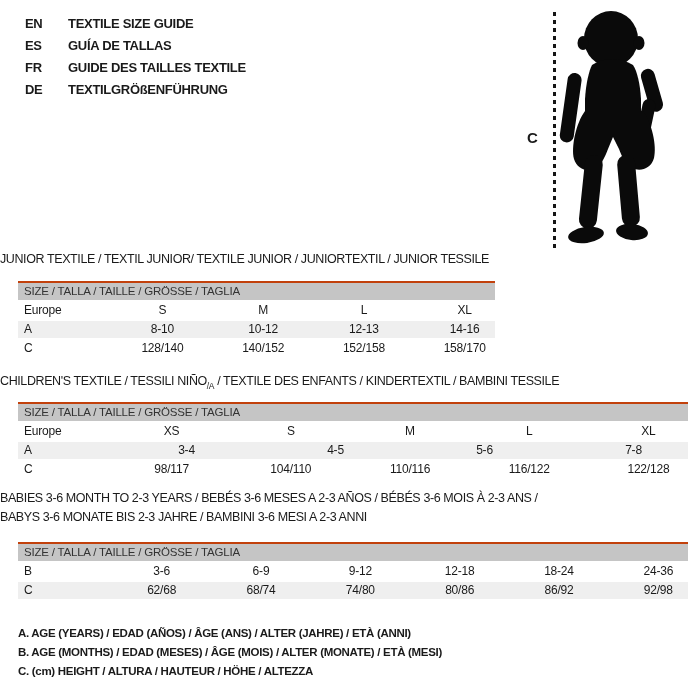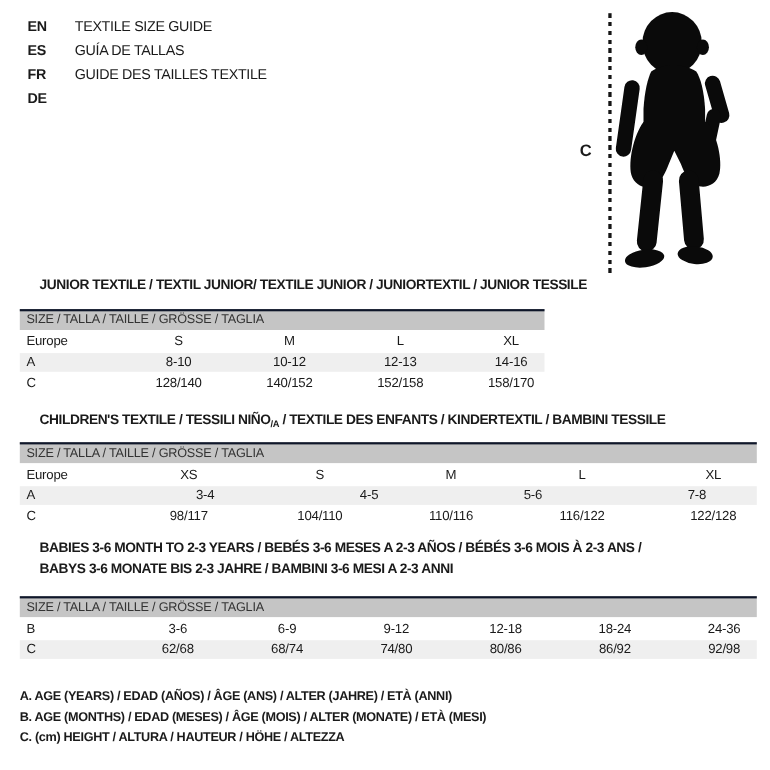--- a/index.html
+++ b/index.html
@@ -4,32 +4,32 @@
 <style>
   html,body{margin:0;padding:0;background:#fff;}
   .canvas{
     position:relative;width:700px;height:700px;background:#ffffff;overflow:hidden;
     font-family:"Liberation Sans","DejaVu Sans",sans-serif;color:#1a1a1a;
   }
   
   .lang-list{position:absolute;left:25px;top:13px;}
   .lang-row{display:flex;height:22px;line-height:22px;}
   .lang-code{width:43px;font-weight:bold;font-size:13px;letter-spacing:-0.3px;}
-  .lang-label{font-weight:normal;font-size:13px;letter-spacing:-0.3px;white-space:nowrap;}
+  .lang-label{font-weight:bold;font-size:13px;letter-spacing:-0.3px;white-space:nowrap;}
   
   .dash-line{position:absolute;left:553px;top:12px;width:3px;height:238px;
     background:repeating-linear-gradient(to bottom,#151515 0 4px,transparent 4px 8px);}
   .measure-label{position:absolute;left:527px;top:129px;font-size:15px;font-weight:bold;}
   .silhouette{position:absolute;left:559px;top:7px;}
   
-  .tbl-title{position:absolute;left:36px;font-size:12.5px;font-weight:bold;
+  .tbl-title{position:absolute;left:0;font-size:12.5px;font-weight:normal;
     letter-spacing:-0.4px;line-height:19px;white-space:nowrap;}
   .tbl-title sub{font-size:8.5px;}
   .tbl{position:absolute;left:18px;}
-  .tbl-head{height:17px;line-height:17px;background:#c5c5c5;border-top:2px solid #0f172a;
+  .tbl-head{height:17px;line-height:17px;background:#c5c5c5;border-top:2px solid #c2410c;
     margin-bottom:2px;padding-left:6px;font-size:11.5px;color:#333;letter-spacing:-0.2px;}
   .tbl-row{display:flex;height:17px;line-height:17px;font-size:12px;margin-bottom:2px;letter-spacing:-0.2px;gap:40px;}
   .tbl-row.shaded{background:#efefef;}
   .row-label{width:68px;padding-left:6px;}
   .cell{flex:1;text-align:center;}
   
   .footnotes{position:absolute;left:18px;top:624px;}
   .footnote{font-size:11.5px;font-weight:bold;line-height:19px;letter-spacing:-0.3px;white-space:nowrap;}
 </style>
 </head>
@@ -45,20 +45,21 @@
     <div class="lang-row">
       <span class="lang-code">ES</span>
       <span class="lang-label">GUÍA DE TALLAS</span>
     </div>
     <div class="lang-row">
       <span class="lang-code">FR</span>
       <span class="lang-label">GUIDE DES TAILLES TEXTILE</span>
     </div>
     <div class="lang-row">
       <span class="lang-code">DE</span>
+      <span class="lang-label">TEXTILGRÖßENFÜHRUNG</span>
     </div>
   </div>
 
   <div class="dash-line"></div>
   <div class="measure-label">C</div>
   <svg class="silhouette" width="110" height="240" viewBox="0 0 110 240" aria-hidden="true">
     <g fill="#0a0a0a">
       <ellipse cx="52" cy="32" rx="27" ry="28"></ellipse>
       <ellipse cx="24" cy="36" rx="5.5" ry="7"></ellipse>
       <ellipse cx="80" cy="36" rx="5.5" ry="7"></ellipse>

